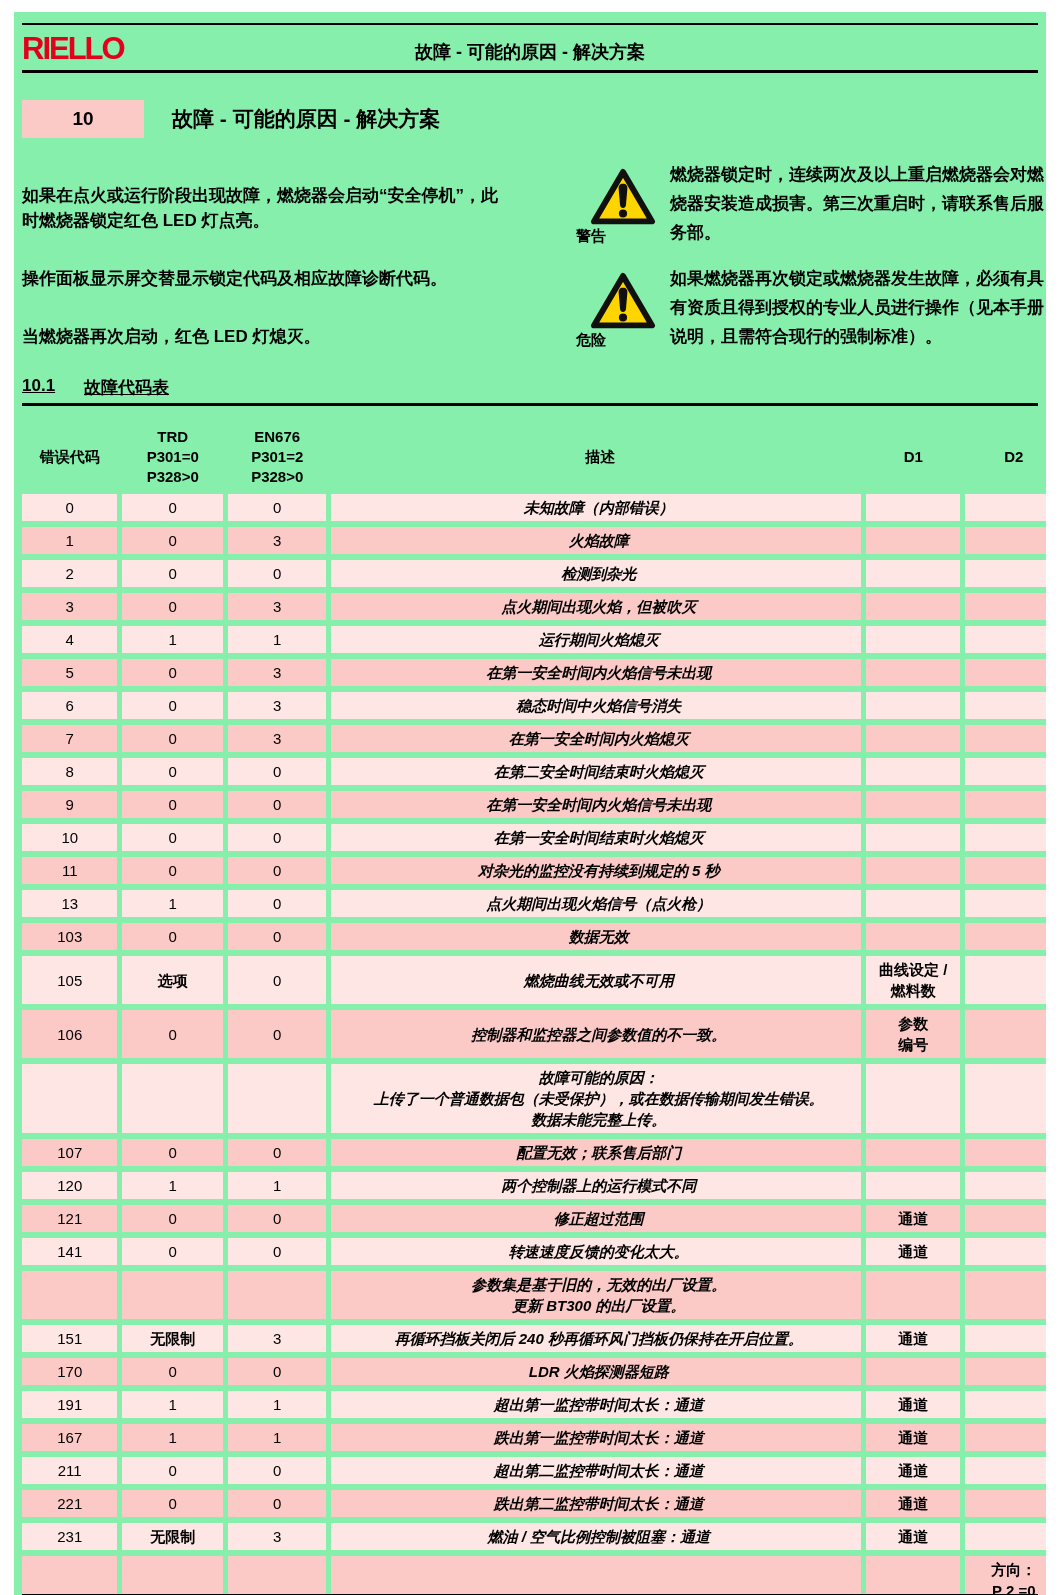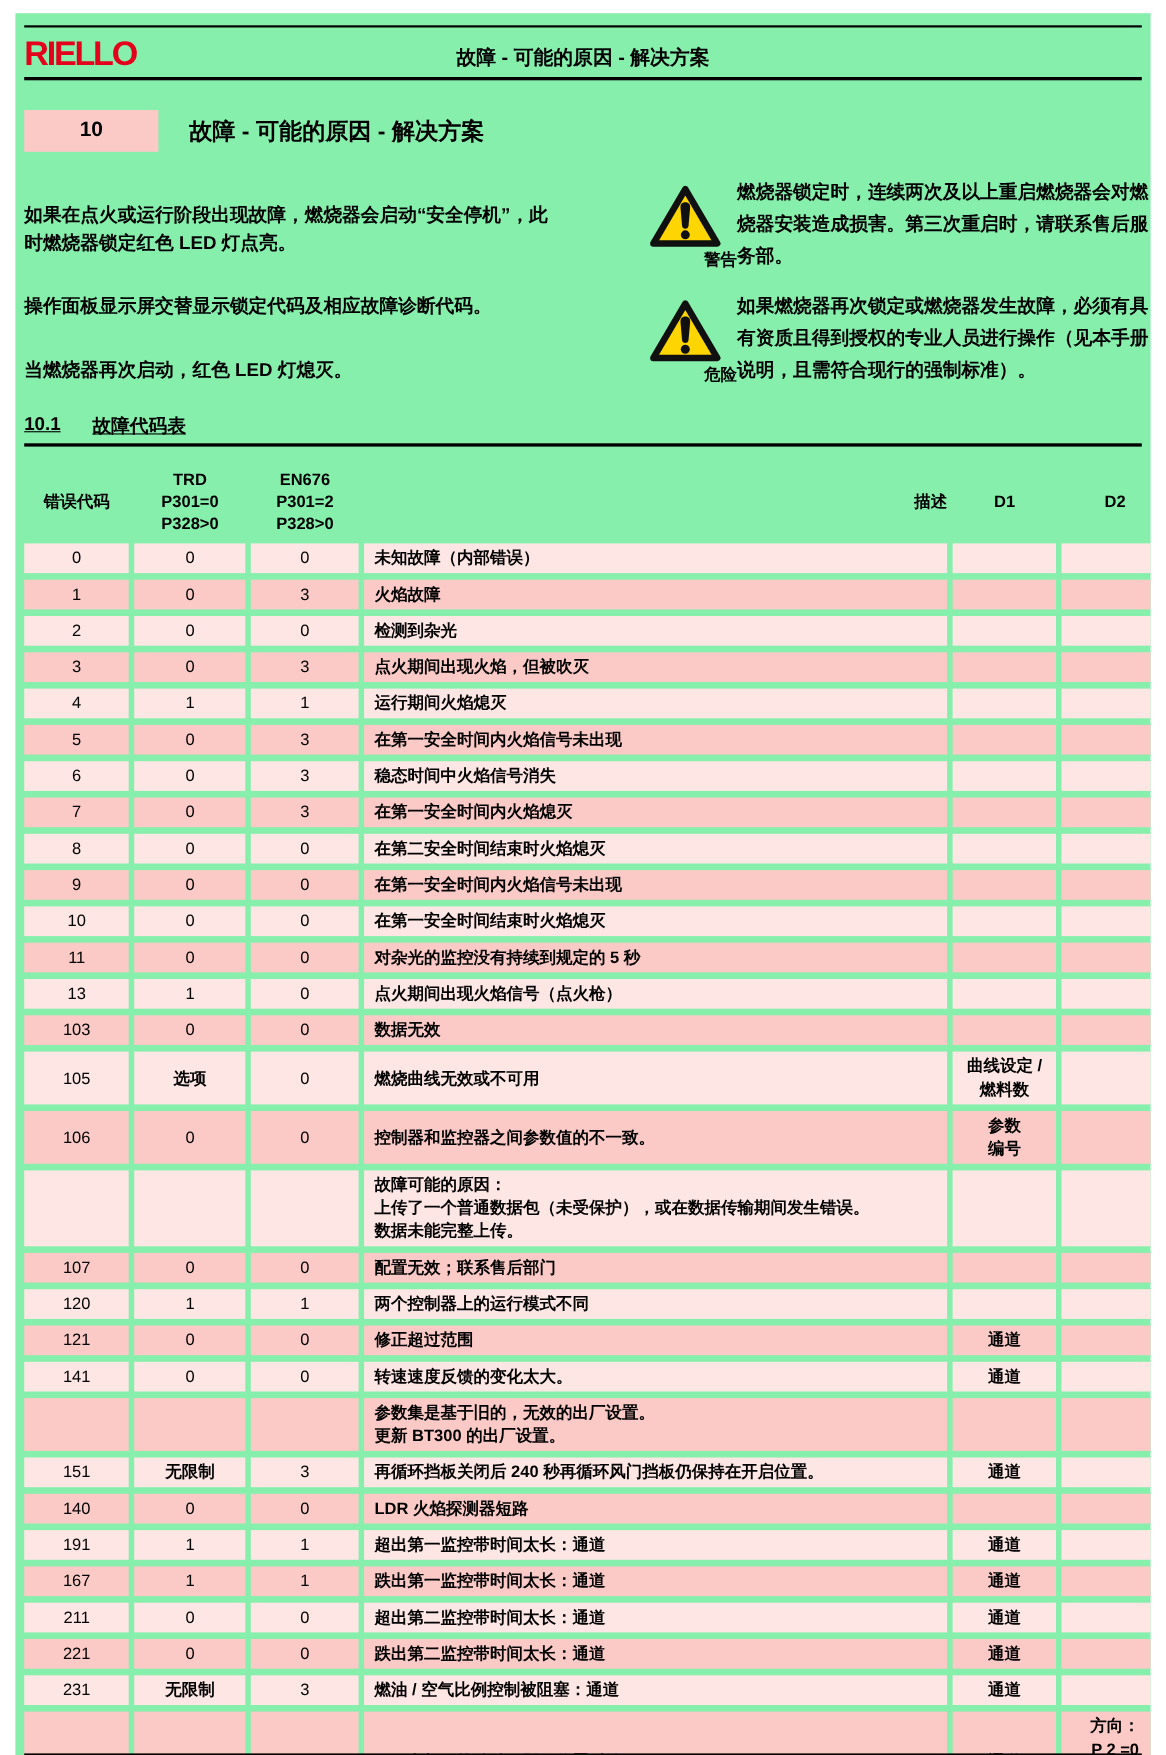--- a/index.html
+++ b/index.html
@@ -34,21 +34,21 @@
 
   .intro {
     position:absolute; top:146px; left:8px; width:562px;
     font-size:17px; line-height:25px; font-weight:700; white-space:pre-line;
   }
   .intro p { margin-bottom:8px; }
 
   .warnings { position:absolute; top:144px; left:562px; width:496px; }
   .warning-row { display:flex; }
   .warning-row + .warning-row { margin-top:13px; }
-  .warning-badge { width:94px; flex:0 0 94px; text-align:right; padding-top:12px; }
+  .warning-badge { width:94px; flex:0 0 94px; text-align:left; padding-top:12px; }
   .warning-badge svg { display:block; margin:0 auto; }
   .warning-label { font-size:15px; font-weight:700; margin-top:1px; }
   .warning-text {
     flex:1; font-size:17px; line-height:29px; font-weight:700;
     white-space:pre-line; padding-top:4px;
   }
 
   .subsection { position:absolute; top:364px; left:8px; display:flex; font-size:17px; font-weight:700;text-decoration:underline; }
   .subsection-num { width:62px; }
 
@@ -57,26 +57,26 @@
   col.c-code  { width:95px; }
   col.c-trd   { width:100px; }
   col.c-en676 { width:98px; }
   col.c-desc  { width:527px; }
   col.c-d1    { width:94px; }
   col.c-d2    { width:96px; }
   thead th {
     font-size:15px; font-weight:700; white-space:pre-line; line-height:20px;
     vertical-align:middle; padding:0; height:62px;
   }
-  thead th.desc { text-align:right; padding-left:8px; }
+  thead th.desc { text-align:center; padding-left:8px; }
   tbody td {
     font-size:15px; line-height:21px; height:21px; padding:3px 4px;
     text-align:center; vertical-align:middle; white-space:pre-line; font-weight:400;
   }
-  tbody td.desc { text-align:left; padding-left:9px; }
+  tbody td.desc { text-align:center; padding-left:9px;font-style:italic; }
   tbody td.cjk { font-weight:700; }
   tr.light td { background:var(--row-light,#fde6e4); }
   tr.dark  td { background:var(--row-dark,#fbc9c6); }
 </style>
 </head>
 <body>
 
 <div class="page">
 
   <div class="rule rule-top"></div>
@@ -339,21 +339,21 @@
           </tr>
           <tr class="light">
             <td class="code">151</td>
             <td class="trd cjk">无限制</td>
             <td class="en676">3</td>
             <td class="desc cjk">再循环挡板关闭后 240 秒再循环风门挡板仍保持在开启位置。</td>
             <td class="d1 cjk">通道</td>
             <td class="d2"></td>
           </tr>
           <tr class="dark">
-            <td class="code">140</td>
+            <td class="code">170</td>
             <td class="trd">0</td>
             <td class="en676">0</td>
             <td class="desc cjk">LDR 火焰探测器短路</td>
             <td class="d1"></td>
             <td class="d2"></td>
           </tr>
           <tr class="light">
             <td class="code">191</td>
             <td class="trd">1</td>
             <td class="en676">1</td>

